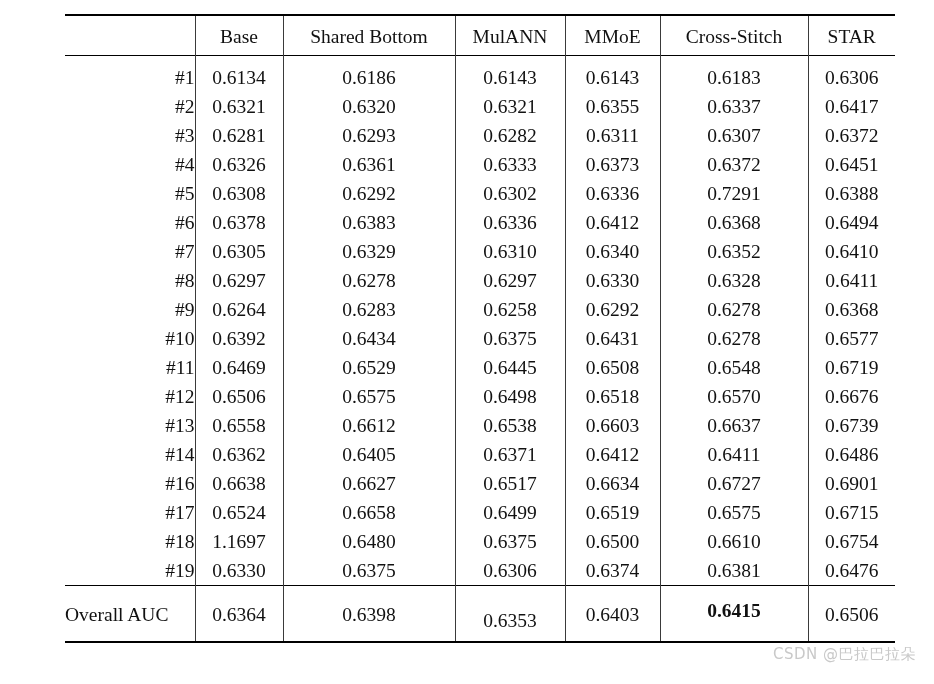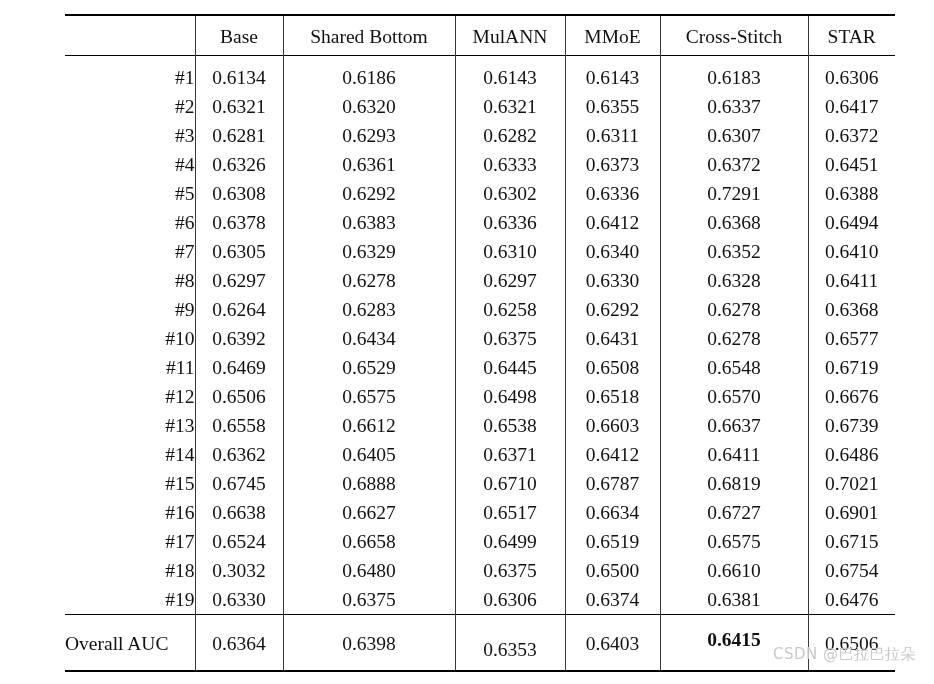--- a/index.html
+++ b/index.html
@@ -232,49 +232,40 @@
         <tr>
           <td class="lbl">#14</td>
           <td class="num vl">0.6362</td>
           <td class="num vl">0.6405</td>
           <td class="num vl">0.6371</td>
           <td class="num vl">0.6412</td>
           <td class="num vl">0.6411</td>
           <td class="star vl">0.6486</td>
         </tr>
         <tr>
-          <td class="lbl">#15</td>
-          <td class="num vl">0.6745</td>
-          <td class="num vl">0.6888</td>
-          <td class="num vl">0.6710</td>
-          <td class="num vl">0.6787</td>
-          <td class="num vl">0.6819</td>
-          <td class="star vl">0.7021</td>
-        </tr>
-        <tr>
           <td class="lbl">#16</td>
           <td class="num vl">0.6638</td>
           <td class="num vl">0.6627</td>
           <td class="num vl">0.6517</td>
           <td class="num vl">0.6634</td>
           <td class="num vl">0.6727</td>
           <td class="star vl">0.6901</td>
         </tr>
         <tr>
           <td class="lbl">#17</td>
           <td class="num vl">0.6524</td>
           <td class="num vl">0.6658</td>
           <td class="num vl">0.6499</td>
           <td class="num vl">0.6519</td>
           <td class="num vl">0.6575</td>
           <td class="star vl">0.6715</td>
         </tr>
         <tr>
           <td class="lbl">#18</td>
-          <td class="num vl">0.3032</td>
+          <td class="num vl">1.1697</td>
           <td class="num vl">0.6480</td>
           <td class="num vl">0.6375</td>
           <td class="num vl">0.6500</td>
           <td class="num vl">0.6610</td>
           <td class="star vl">0.6754</td>
         </tr>
         <tr>
           <td class="lbl">#19</td>
           <td class="num vl">0.6330</td>
           <td class="num vl">0.6375</td>

